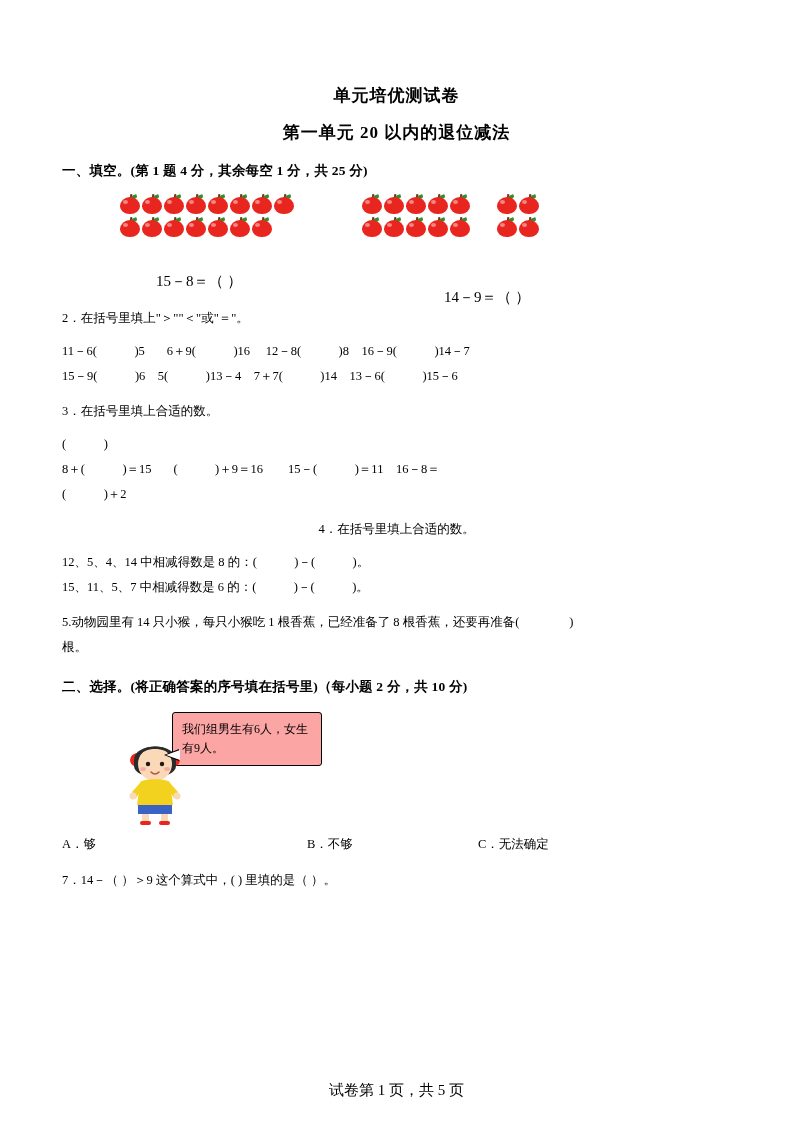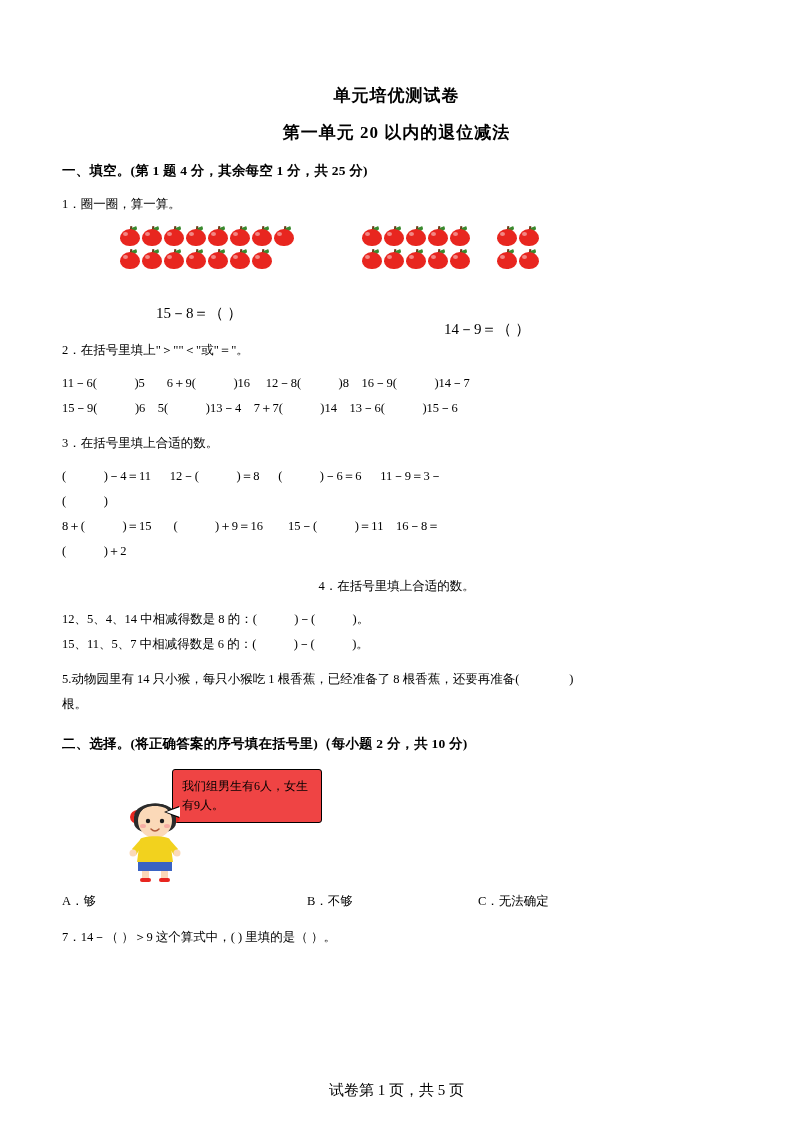--- a/index.html
+++ b/index.html
@@ -126,21 +126,21 @@
   .bubble {
     position: absolute;
     left: 110px;
     top: 2px;
     width: 130px;
     border: 1px solid #000;
     border-radius: 3px;
     padding: 7px 9px;
     font-size: 12px;
     line-height: 1.6;
-    background: #ef4444;
+    background: #fca5a5;
   }
   .bubble-tail {
     position: absolute;
     left: 104px;
     top: 40px;
     width: 0;
     height: 0;
     border-top: 5px solid transparent;
     border-bottom: 5px solid transparent;
     border-right: 14px solid #fff;
@@ -186,21 +186,20 @@
 </head>
 <body>
 
 <div class="page">
 
   <div class="doc-title">单元培优测试卷</div>
   <div class="doc-subtitle">第一单元 20 以内的退位减法</div>
 
   <div class="section-head">一、填空。(第 1 题 4 分，其余每空 1 分，共 25 分)</div>
 
-  <div class="q">1．圈一圈，算一算。</div>
 
   <div class="apples-block">
     <div class="apple-group" style="left:58px; top:0;">
       <div class="apple-row">
         <span class="apple">
             <span class="stem"></span>
             <span class="leaf"></span>
             <span class="body"></span>
           </span>
         <span class="apple">
@@ -366,21 +365,20 @@
   <div class="eq-row">
     <span class="eq-1">15－8＝（        ）</span>
     <span class="eq-2">14－9＝（        ）</span>
   </div>
 
   <div class="q" style="margin-top:16px;">2．在括号里填上"＞""＜"或"＝"。</div>
   <div class="line-row">11－6(            )5       6＋9(            )16     12－8(            )8    16－9(            )14－7</div>
   <div class="line-row">15－9(            )6    5(            )13－4    7＋7(            )14    13－6(            )15－6</div>
 
   <div class="q" style="margin-top:12px;">3．在括号里填上合适的数。</div>
-  <div class="line-row">(            )－4＝11      12－(            )＝8      (            )－6＝6      11－9＝3－</div>
   <div class="line-row">(            )</div>
   <div class="line-row">8＋(            )＝15       (            )＋9＝16        15－(            )＝11    16－8＝</div>
   <div class="line-row">(            )＋2</div>
 
   <div class="q" style="margin-top:12px;text-align:center;">4．在括号里填上合适的数。</div>
   <div class="line-row">12、5、4、14 中相减得数是 8 的：(            )－(            )。</div>
   <div class="line-row">15、11、5、7 中相减得数是 6 的：(            )－(            )。</div>
 
   <div class="line-row" style="margin-top:10px;">5.动物园里有 14 只小猴，每只小猴吃 1 根香蕉，已经准备了 8 根香蕉，还要再准备(                )</div>
   <div class="line-row">根。</div>

